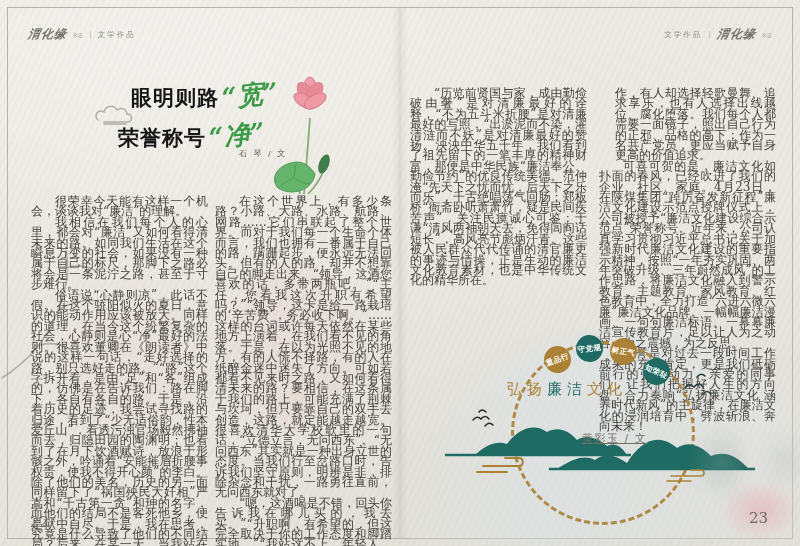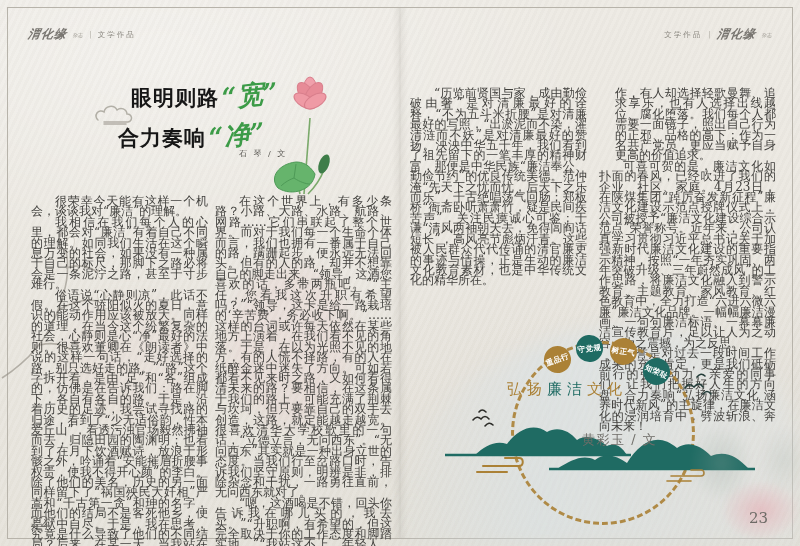--- a/index.html
+++ b/index.html
@@ -52,21 +52,21 @@
     border-radius:60% 40% 0 0 / 90% 55% 0 0;filter:blur(10px);}
 
   
   .circle-dashed{position:absolute;left:511px;top:341px;width:178px;height:178px;border:3px dashed var(--gold,#ab8136);border-radius:50%;opacity:.9;}
   .badge{position:absolute;width:27px;height:27px;border-radius:50%;color:#fff;display:flex;align-items:center;justify-content:center;
     font-family:"DejaVu Sans",sans-serif;font-weight:bold;font-size:7.5px;letter-spacing:.5px;}
   .badge.gold{background:var(--gold,#ab8136);} .badge.teal{background:var(--teal,#1f6b63);}
   .banner{position:absolute;font-weight:normal;font-size:15px;letter-spacing:5px;white-space:nowrap;}
   .banner-l1{left:507px;top:380px;} .banner-l2{left:549px;top:406px;color:var(--teal,#1f6b63);}
   .banner .g{color:var(--gold,#ab8136);} .banner .t{color:var(--teal,#1f6b63);}
-  .r-author{position:absolute;left:582px;top:431px;font-size:13px;letter-spacing:1.5px;color:#6f6d68;}
+  .r-author{position:absolute;left:582px;top:431px;font-size:11px;letter-spacing:1.5px;color:#6f6d68;text-decoration:underline;}
 
   .scene{position:absolute;left:445px;top:368px;}
   .lotus-corner{position:absolute;left:636px;top:398px;width:164px;height:148px;pointer-events:none;opacity:.85;
     background:
       radial-gradient(ellipse 58px 44px at 76% 76%, rgba(232,148,160,.50), rgba(232,148,160,0) 70%),
       radial-gradient(ellipse 46px 58px at 52% 44%, rgba(148,165,158,.32), rgba(148,165,158,0) 70%),
       radial-gradient(ellipse 38px 50px at 90% 42%, rgba(168,180,174,.28), rgba(168,180,174,0) 70%);
     filter:blur(2px);}
   .svg-abs{position:absolute;}
 </style>
@@ -138,28 +138,28 @@
       <path d="M38,96 C20,98 11,112 20,122 C34,131 55,124 57,108 C51,98 44,96 38,96 Z" fill="#66b46c" stroke="#4e9a57" stroke-width="1"></path>
       <path d="M38,98 L36,112 M36,112 C30,114 25,118 23,120 M36,112 C42,116 48,118 52,118" fill="none" stroke="#4e9a57" stroke-width="1"></path>
       <ellipse cx="66" cy="98" rx="5" ry="10" fill="#3e7d49" transform="rotate(20 66 98)"></ellipse>
     </svg>
 
     <div class="t-line t1">
       <span class="title-black">眼明则路</span>
       <span class="title-quote">“宽”</span>
     </div>
     <div class="t-line t2">
-      <span class="title-black">合力奏响</span>
+      <span class="title-black">荣誉称号</span>
       <span class="title-quote">“净”</span>
     </div>
     <div class="l-author">石 琴 / 文</div>
 
     <div class="col" id="l-col1">
       <p>很荣幸今天能有这样一个机会，谈谈我对“廉洁”的理解。</p>
-      <p>我相信在我们每个人的心里，都会对“廉洁”有着自己不同的理解。如同我们生活在这个瞬息万变的社会，如果没有一种属于自己的标尺，那脚下之路必将会是一条泥泞之路，甚至于寸步难行。</p>
+      <p>我相信在我们每个人的心里，都会对“廉洁”又如何看得清未来的路。如同我们生活在这个瞬息万变的社会，如果没有一种属于自己的标尺，那脚下之路必将会是一条泥泞之路，甚至于寸步难行。</p>
       <p>俗语说“心静则凉”，此话不假。在这个骄阳似火的夏日，意识的能动作用应该被放大。同样的道理，在当今这个纷繁复杂的社会，心静则是心“净”最好的法则。很喜欢董卿在《朗读者》中说的这样一句话，“走好选择的路，别只选好走的路。”“路”这个字拆开看，是由“足”和“各”组成的，仿佛是在告诉我们：路在脚下，各自有各自的路。于是，沿着历史的足迹，我尝试寻找路的归途，看到了“少无适俗韵，性本爱丘山”，看透污浊官场毅然拂袖而去，归隐田园的陶渊明；也看到了在月下饮酒赋诗，放浪于形骸之外，吟诵着“安能摧眉折腰事权贵，使我不得开心颜”的李白。除了他们的美名，历史的另一面同样留下了“祸国殃民大奸相”严嵩和“千古第一贪”和珅的名字，而他们的结局不是客死他乡，便是狱中自尽。于是，我在思考，究竟是什么导致了他们的不同结局？后来，在某一天，当我站在一个岔路口要选择不同的方向时，突然明白了，原来人生亦如此。廉洁这条路或许不会一路平坦，相反有时“捷径”更会带来出其不意的鲜花和掌声。于是有人铤而走险，有人施之以侥幸，还有的人身陷淤泥沼中，仍选择坚守初心、不染于污泥。但其实啊，路就是道，道就是规则、法则。走好选择的路，别只选好走的路。别让一念贪念蒙蔽了自己的双眼，把原本宽阔的坦途走窄了；也别让繁杂的心绪乱了你的脚步，心的宁静才能换来心底的一方净土。</p>
     </div>
     <div class="col" id="l-col2">
       <p>在这个世界上，有多少条路？小路、大路、水路、航路、网路……它们串联起了整个世界。而对于我们每一个生命个体而言，我们也拥有一番属于自己的路，蹒跚起步，便永远无法回头。但有的人的路，却并不想靠自己的脚走出来。“领导，这酒您喜欢的话，多带两瓶吧。”“主任，您看我这次升职有希望吗？”“领导，这卡是给一路栽培的‘辛苦费’，务必收下啊。”……这样的台词或许每天依然在某些地方上演着，在我们看不见的角落。于是，在以为光照不见的地方，有的人慌不择路，有的人在纸醉金迷中迷失了方向。可如若都看不见来时之路，又如何看得清未来的路？要相信，在这条属于我们的路上，可能充满了荆棘与坎坷，但只要靠自己的双手去创造，这路，就定能越走越宽。很喜欢清华大学校歌里的一句话，“立德立言，无问西东”。“无问西东”其实就是一种出身立世的态度。当我们行至岔路口时，告诉我们坚守原则，明辨是非，排除杂念和干扰，一路勇往直前，无问西东就对了。</p>
       <p>“嗯，这酒喝是不错，回头你告诉我在哪儿买的，我去买。”“升职啊，有希望的，但这完全取决于你的工作态度和脚踏实地。”“我站这不上，年轻人，要想走路，这第一步你就应该想好怎么走。”……在优化工作环境、提升工作质量、提高个人素养的“作风提升年”里，我仿佛听到了这一句句坚定如铁的回应。那是廉洁之下不容挑战的威严，是对作风提升的最好回应。我坚信，在光照浮光的地方，眼明则路“宽”，心静则心“净”。</p>
       <p>希望“廉洁”的话题并不会就此结束，也愿我们都与心相伴，在“廉洁”的指引下，坚守原则，明辨是非，一路向前，无问西东！</p>
     </div>
 
     <div class="pageno pn-left">22</div>
   </div>

